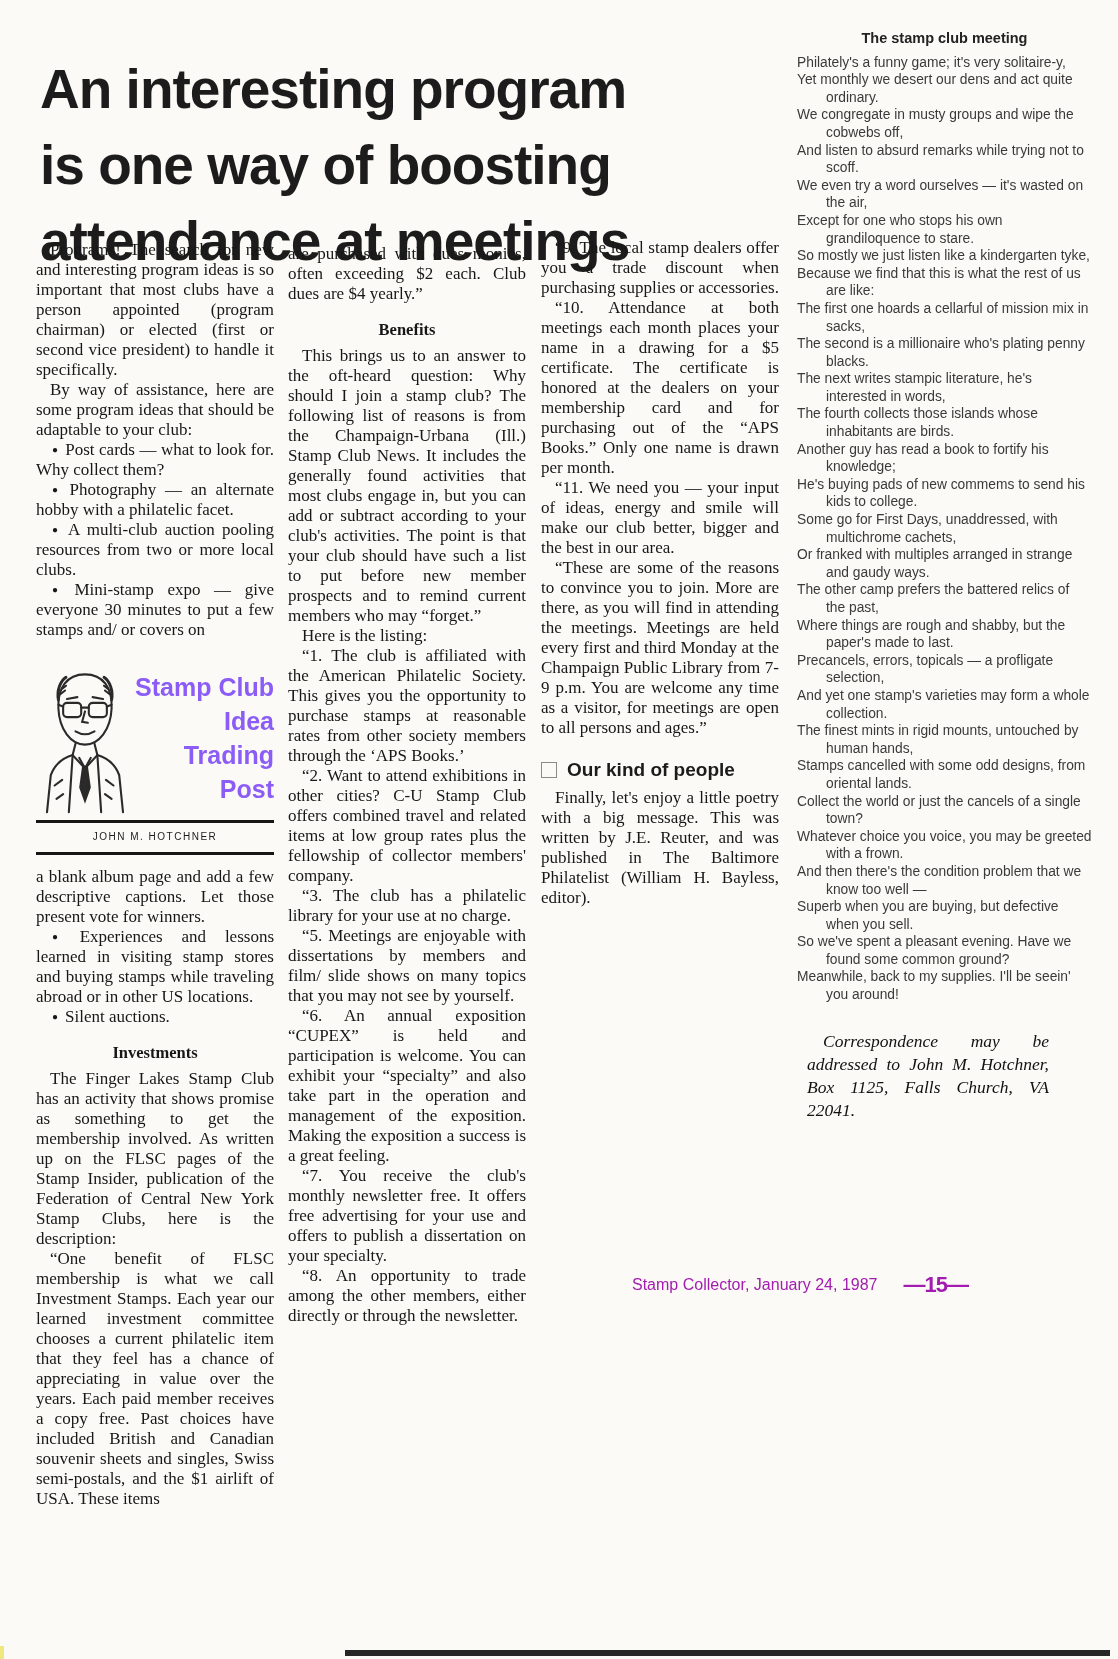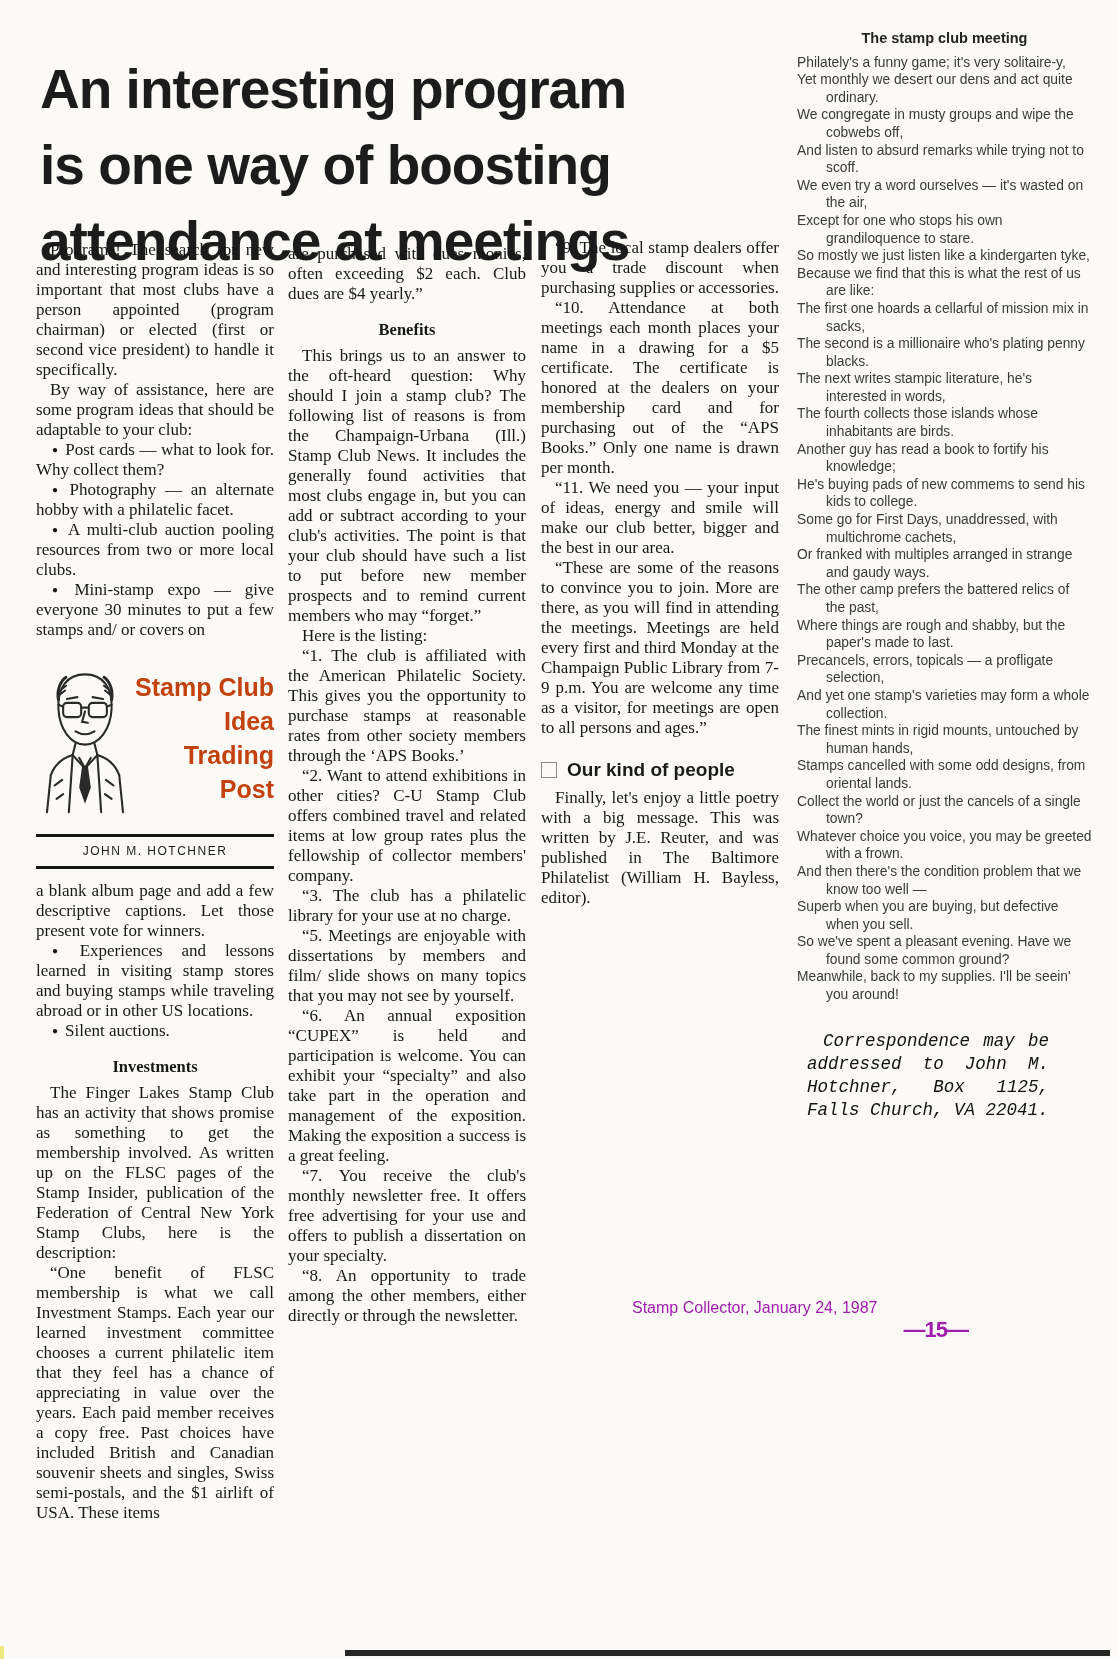--- a/index.html
+++ b/index.html
@@ -31,26 +31,26 @@
     font-weight:bold;font-size:16.5px;
   }
   .ital{}
   
   .feature{margin:22px 0 12px;}
   .feature-top{display:flex;align-items:flex-start;}
   .portrait{flex:0 0 98px;height:152px;}
   .feature-titles{
     flex:1;text-align:right;padding-top:8px;
     font-family:"Liberation Sans",sans-serif;font-weight:bold;
-    font-size:25px;line-height:34px;color:#c2410c;letter-spacing:0;
+    font-size:25px;line-height:34px;color:#8b5cf6;letter-spacing:0;
   }
   .byline{
-    margin-top:20px;border-top:3px solid #161616;border-bottom:3px solid #161616;
+    margin-top:6px;border-top:3px solid #161616;border-bottom:3px solid #161616;
     padding:4px 0 5px;text-align:center;
-    font-family:"Liberation Sans",sans-serif;font-size:12px;letter-spacing:1.5px;
+    font-family:"Liberation Sans",sans-serif;font-size:10px;letter-spacing:1.5px;
     color:#1c1c1c;text-indent:0;
   }
   
   .people-h{
     margin:22px 0 8px;text-indent:0;
     font-family:"Liberation Sans",sans-serif;font-weight:bold;font-size:19px;
     display:flex;align-items:center;gap:10px;color:#1b1b1b;text-align:left;
   }
   .checkbox{
     width:14px;height:14px;border:1.6px solid #8a8a86;display:inline-block;flex:0 0 auto;
@@ -61,30 +61,30 @@
     font-family:"Liberation Sans",sans-serif;font-size:13.8px;line-height:17.6px;
     color:#3a3a3a;
   }
   .poem-title{
     text-align:center;font-weight:bold;font-size:14.5px;color:#222;
     margin:0 0 6px;
   }
   .poem-line{padding-left:29px;text-indent:-29px;margin:0;}
   .correspondence{
     margin:26px 0 0 10px;width:242px;
-    font-family:Liberation Mono, monospace;font-style:italic;font-weight:500;
+    font-family:Liberation Serif, serif;font-style:italic;font-weight:500;
     font-size:17.5px;line-height:23px;text-align:justify;text-indent:16px;color:#111;
   }
   
   .footer{
     position:absolute;left:632px;top:1272px;
     font-family:"Liberation Sans",sans-serif;font-size:16px;color:#a21caf;
     display:flex;align-items:center;
   }
-  .page-num{font-size:22px;font-weight:bold;margin-left:26px;letter-spacing:-1px;margin-top:45px;}
+  .page-num{font-size:22px;font-weight:bold;margin-left:26px;letter-spacing:-1px;}
   
   .bottom-bar{position:absolute;left:345px;top:1650px;width:765px;height:6px;background:#262626;}
   .edge-mark{position:absolute;left:0;top:1646px;width:4px;height:13px;background:#eee87f;}
 </style>
 </head>
 <body>
 
 <div class="page">
 
   <h1 class="headline">

